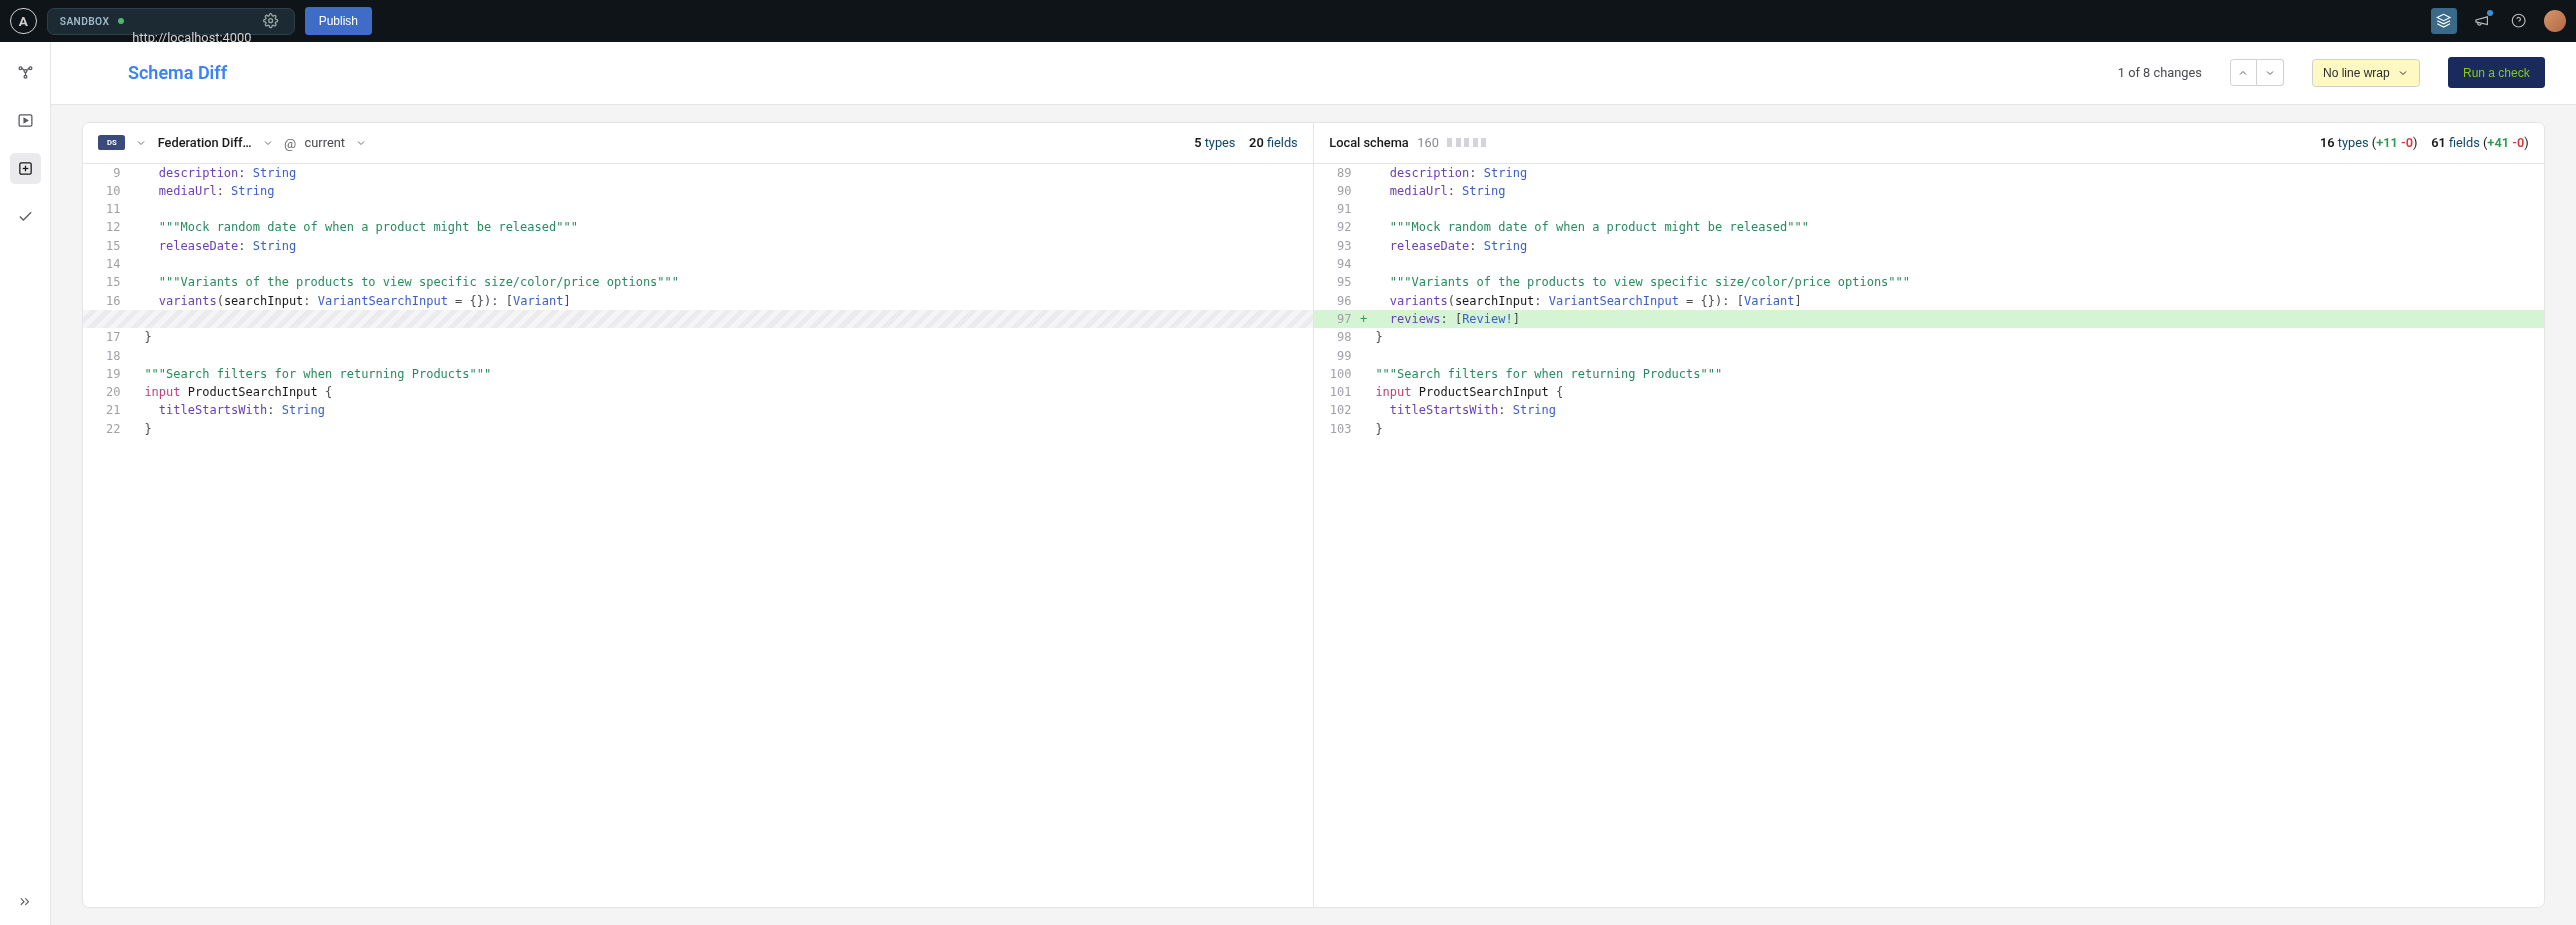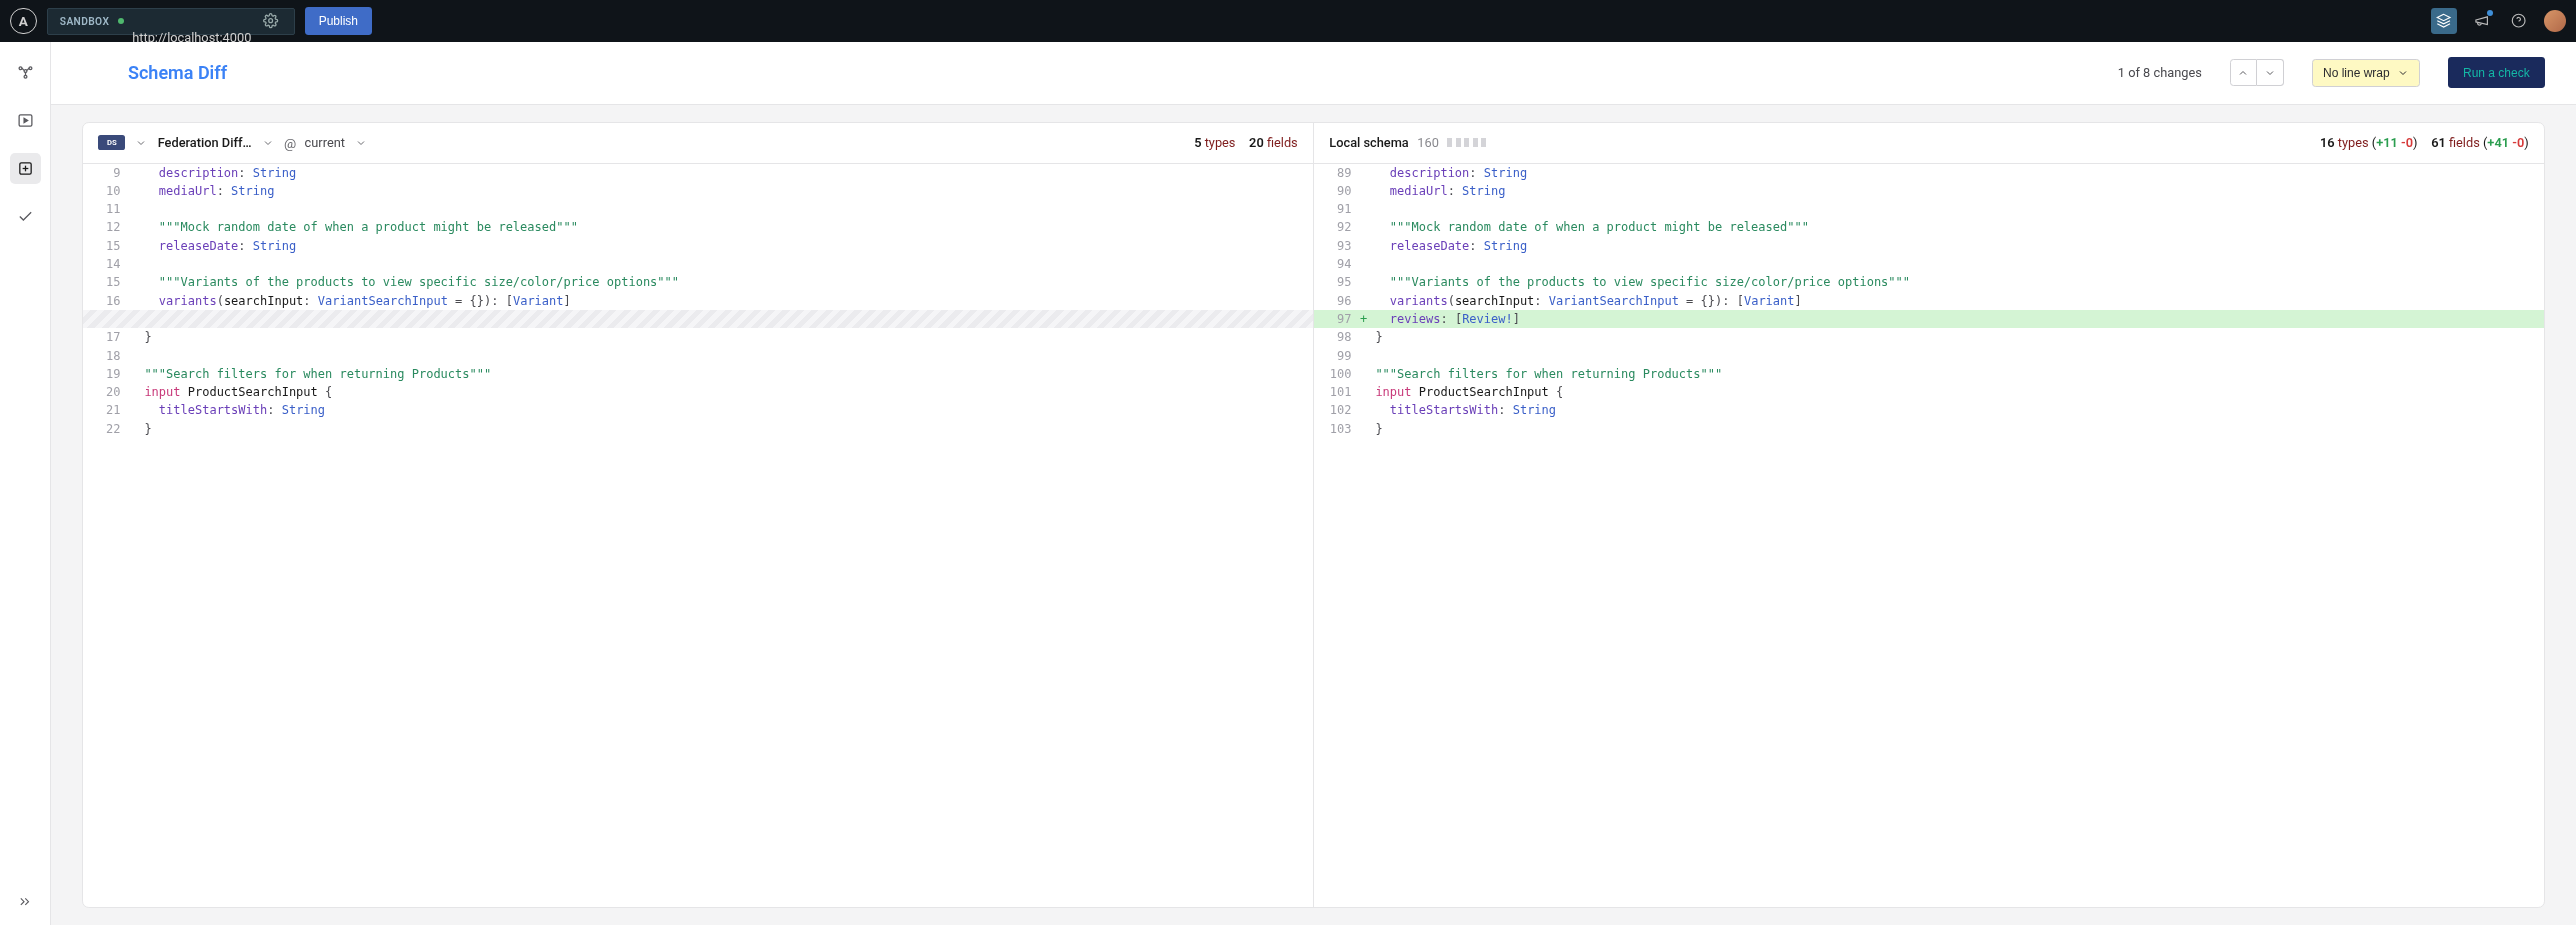--- a/index.html
+++ b/index.html
@@ -1,20 +1,20 @@
 <!DOCTYPE html>
 <html style="font-size:13.6px"><head>
   <meta charset="utf-8">
   <style>
     * { margin: 0; padding: 0; box-sizing: border-box; }
     body { font-family: -apple-system, BlinkMacSystemFont, "Segoe UI", Roboto, sans-serif; background: #f4f4f5; color: #1a1a1a; overflow: hidden; }
     
     .top-bar { height: 42px; background: #0f1419; display: flex; align-items: center; padding: 0 10.2px; gap: 10.2px; }
     .logo-circle { width: 26.4px; height: 26.4px; border: 1.7px solid #d0d0d0; border-radius: 50%; display: flex; align-items: center; justify-content: center; color: #d0d0d0; font-weight: 700; font-size: 13.6px; }
-    .sandbox-pill { display: flex; align-items: center; gap: 8.5px; background: #1c2a33; border: 0.9px solid #2d3f4a; border-radius: 2px; padding: 0 12px; height: 27px; }
+    .sandbox-pill { display: flex; align-items: center; gap: 8.5px; background: #1c2a33; border: 0.9px solid #2d3f4a; border-radius: 7px; padding: 0 12px; height: 27px; }
     .sandbox-label { color: #9fb8c7; font-size: 10.2px; font-weight: 600; letter-spacing: 0.4px; }
     .status-dot { width: 6px; height: 6px; border-radius: 50%; background: #4fb86e; }
     .url-text { color: #d0d0d0; font-size: 12.8px; margin-top: 32px; }
     .gear-btn { color: #9aa; background: none; border: none; cursor: pointer; padding: 3.4px; }
     .publish-btn { background: #3f6cc7; color: #fff; border: none; padding: 6.8px 13.6px; border-radius: 3.4px; font-size: 12px; font-weight: 500; cursor: pointer; }
     .top-bar-spacer { flex: 1; }
     .top-right { display: flex; align-items: center; gap: 12px; }
     .top-icon-btn { color: #bbb; background: none; border: none; cursor: pointer; padding: 5.1px; border-radius: 3.4px; display: flex; align-items: center; justify-content: center; position: relative; }
     .top-icon-btn.highlighted { background: #3a6a8a; color: #fff; }
     .notif-dot { position: absolute; top: 1.7px; right: 1.7px; width: 6px; height: 6px; background: #3f8fd8; border-radius: 50%; }
@@ -31,36 +31,36 @@
     .page-header { background: #fff; padding: 15.3px 31px; display: flex; align-items: center; border-bottom: 0.9px solid #e5e5e7; }
     .page-title { font-size: 18px; font-weight: 600; color: #3b82f6; margin-left: 46px; }
     .header-spacer { flex: 1; }
     .header-right { display: flex; align-items: center; gap: 28px; }
     .changes-count { color: #4a4a4f; font-size: 12.8px; }
     .nav-pair { display: flex; }
     .nav-btn { width: 27px; height: 27px; border: 0.9px solid #d0d0d4; background: #fff; display: flex; align-items: center; justify-content: center; cursor: pointer; color: #5a5a5f; }
     .nav-btn:first-child { border-radius: 3.4px 0 0 3.4px; }
     .nav-btn:last-child { border-radius: 0 3.4px 3.4px 0; border-left: none; }
     .wrap-select { display: flex; align-items: center; gap: 6.8px; border: 0.9px solid #d0d0d4; background: #fef9c3; padding: 6px 10.2px; border-radius: 3.4px; cursor: pointer; font-size: 12px; color: #2a2a2e; }
-    .run-check-btn { background: #1a2a5c; color: #14b8a6; border: none; padding: 8.5px 15.3px; border-radius: 3.4px; font-size: 12px; font-weight: 500; cursor: pointer; }
+    .run-check-btn { background: #1a2a5c; color: #84cc16; border: none; padding: 8.5px 15.3px; border-radius: 3.4px; font-size: 12px; font-weight: 500; cursor: pointer; }
 
     .diff-container { flex: 1; margin: 17px 31px; background: #fff; border: 0.9px solid #e5e5e7; border-radius: 6.8px; display: flex; overflow: hidden; }
     .diff-col { flex: 1; display: flex; flex-direction: column; overflow: hidden; }
     .diff-col:first-child { border-right: 0.9px solid #e5e5e7; }
     
     .diff-col-header { display: flex; align-items: center; padding: 10.2px 15.3px; gap: 8.5px; border-bottom: 0.9px solid #e5e5e7; min-height: 41px; }
     .ds-badge { width: 27px; height: 15.3px; background: #3a4a7a; color: #fff; font-size: 7.7px; font-weight: 700; display: flex; align-items: center; justify-content: center; border-radius: 2.6px; }
     .col-title { font-size: 12.8px; color: #1a1a1a; font-weight: 500; }
     .chev-btn { background: none; border: none; cursor: pointer; color: #6a6a6f; padding: 1.7px; }
     .at-sym { color: #6a6a6f; font-size: 13.6px; }
     .col-sub { font-size: 12.8px; color: #4a4a4f; }
     .col-header-spacer { flex: 1; }
     .count-group { display: flex; gap: 13.6px; font-size: 12.8px; }
     .count-num { font-weight: 600; }
-    .count-label { color: #7f1d1d; }
+    .count-label { color: #0c4a6e; }
     .delta-add { color: #2a9d4f; font-weight: 600; }
     .delta-del { color: #d63a3a; font-weight: 600; }
     .loc-count { color: #8a8a8f; font-size: 12.8px; }
     .loading-bars { display: flex; gap: 3.4px; }
     .loading-bar { width: 5.1px; height: 8.5px; background: #d4d4d8; }
 
     .code-area { flex: 1; overflow: auto; font-family: "SF Mono", Menlo, Consolas, monospace; font-size: 12px; line-height: 18.3px; }
     .code-row { display: flex; }
     .gutter { width: 46px; text-align: right; padding-right: 8.5px; color: #a0a0a8; user-select: none; flex-shrink: 0; }
     .gutter-mark { width: 12px; color: #2a9d4f; flex-shrink: 0; }

